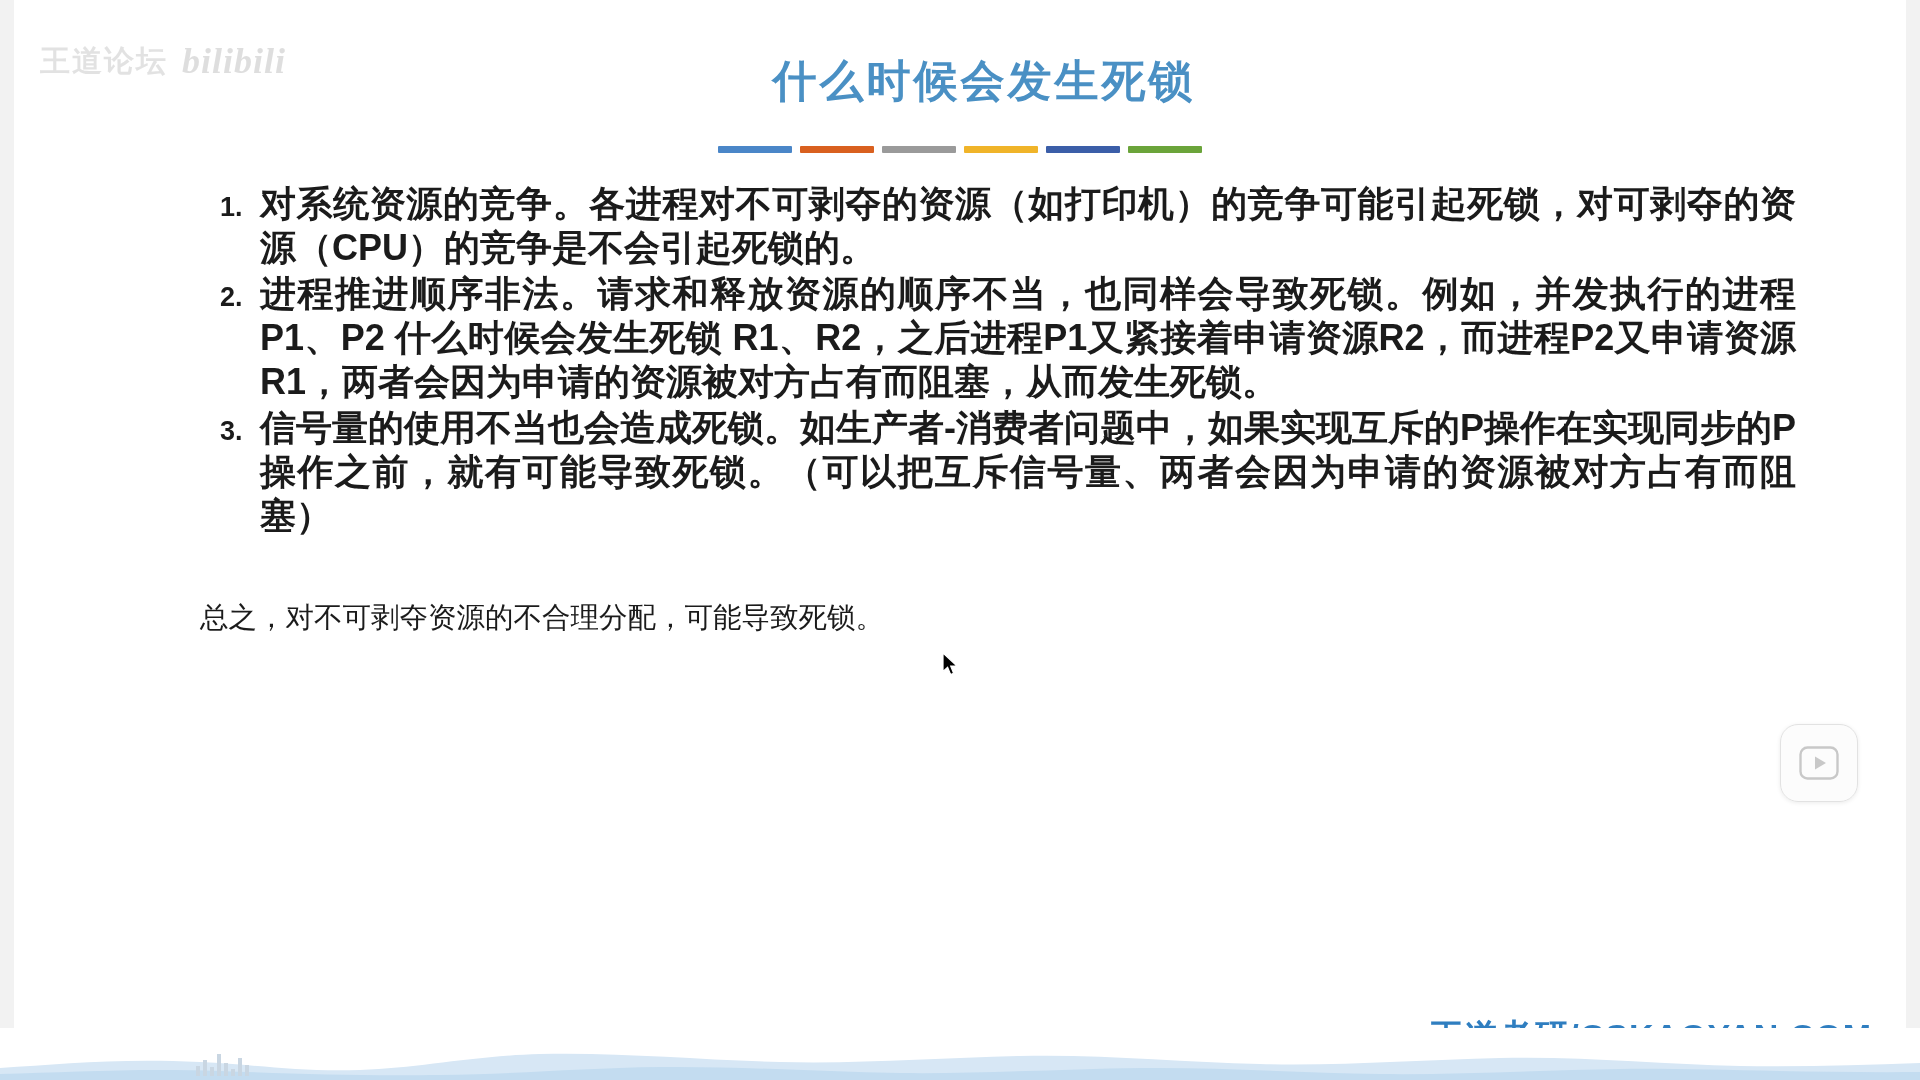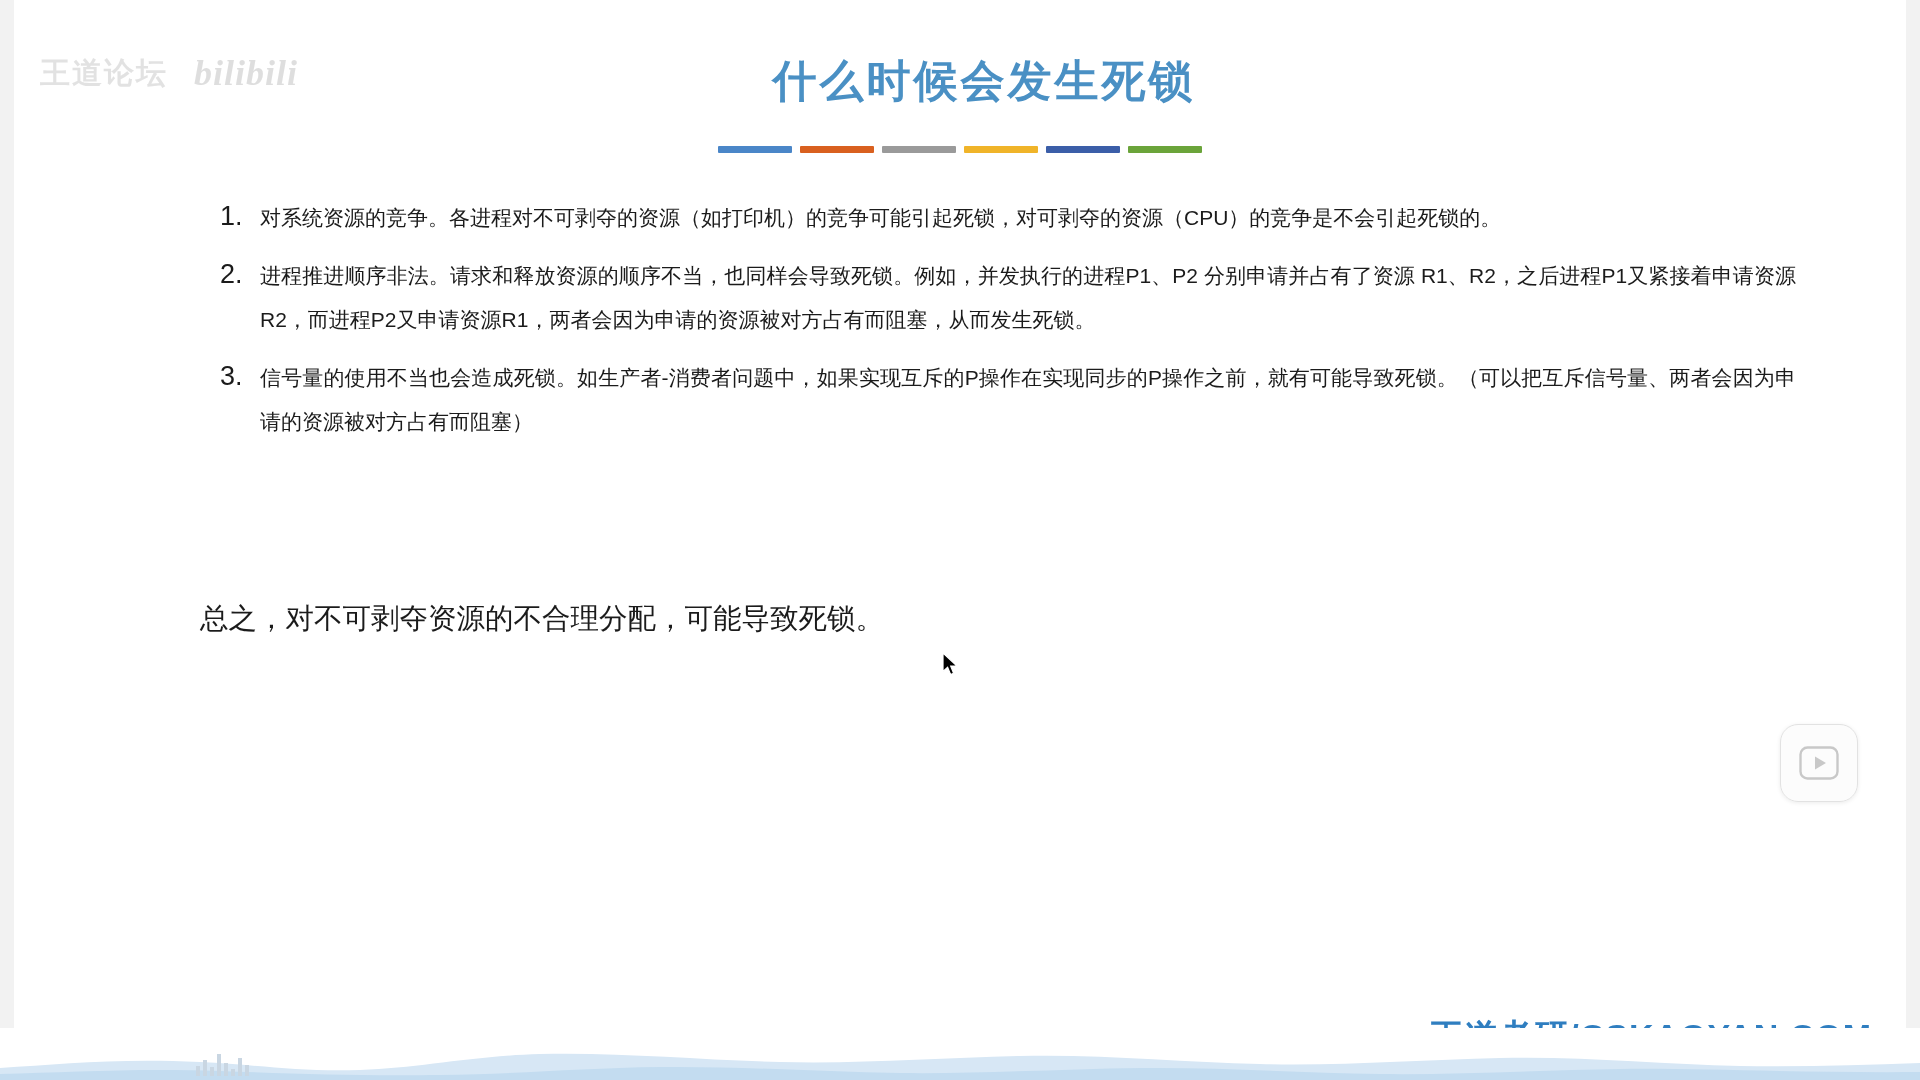--- a/index.html
+++ b/index.html
@@ -36,24 +36,23 @@
   .gutter.left  { left: 0; }
   .gutter.right { right: 0; }
 
   
   #watermark {
     position: absolute;
     left: 40px;
     top: 40px;
     display: flex;
     align-items: center;
-    gap: 26px;
+    gap: 14px;
     opacity: 0.28;
     pointer-events: none;
-    margin-top: 12px;
   }
   #watermark .wm-cn {
     font-size: 30px;
     font-weight: 700;
     color: #9a9a9a;
     letter-spacing: 2px;
     font-family: "Liberation Sans", sans-serif;
   }
   #watermark .wm-bili {
     font-size: 36px;
@@ -101,40 +100,41 @@
     top: 182px;
     width: 1600px;
     color: #1b1b1b;
   }
   ol.points {
     margin: 0;
     padding: 0 0 0 54px;
     list-style: decimal;
   }
   ol.points > li {
-    font-size: 21px;
+    font-size: 36px;
     line-height: 44px;
-    margin: 12px 0 2px 0;
+    margin: 0 0 2px 0;
     padding-left: 10px;
     font-family: "Liberation Sans", sans-serif;
     text-align: justify;
+    font-weight: bold;
   }
   ol.points > li::marker {
     font-size: 27px;
     color: #1b1b1b;
   }
 
   #summary {
     position: absolute;
     left: 200px;
     top: 596px;
     font-size: 28.5px;
     line-height: 44px;
     color: #1b1b1b;
-    font-family: Liberation Sans, sans-serif;
+    font-family: Liberation Serif, serif;
   }
 
   
   #brand {
     position: absolute;
     right: 48px;
     bottom: 20px;
     font-size: 34px;
     font-weight: 700;
     color: #2f7ec0;
@@ -223,21 +223,21 @@
     <span class="seg" style="background:#d9601f"></span>
     <span class="seg" style="background:#9a9a9a"></span>
     <span class="seg" style="background:#f0b429"></span>
     <span class="seg" style="background:#3b5ea8"></span>
     <span class="seg" style="background:#6ba43a"></span>
   </div>
 
   <div id="content">
     <ol class="points">
       <li>对系统资源的竞争。各进程对不可剥夺的资源（如打印机）的竞争可能引起死锁，对可剥夺的资源（CPU）的竞争是不会引起死锁的。</li>
-      <li>进程推进顺序非法。请求和释放资源的顺序不当，也同样会导致死锁。例如，并发执行的进程P1、P2 分别申请并占有了资源 R1、R2，之后进程P1又紧接着申请资源R2，而进程P2又申请资源R1，两者会因为申请的资源被对方占有而阻塞，从而发生死锁。</li>
+      <li>进程推进顺序非法。请求和释放资源的顺序不当，也同样会导致死锁。例如，并发执行的进程P1、P2 什么时候会发生死锁 R1、R2，之后进程P1又紧接着申请资源R2，而进程P2又申请资源R1，两者会因为申请的资源被对方占有而阻塞，从而发生死锁。</li>
       <li>信号量的使用不当也会造成死锁。如生产者-消费者问题中，如果实现互斥的P操作在实现同步的P操作之前，就有可能导致死锁。（可以把互斥信号量、两者会因为申请的资源被对方占有而阻塞）</li>
     </ol>
   </div>
 
   <div id="summary">总之，对不可剥夺资源的不合理分配，可能导致死锁。</div>
 
   <div id="brand">王道考研/CSKAOYAN.COM</div>
 
   <div id="float-btn">
     <svg width="40" height="34" viewBox="0 0 40 34" fill="none" xmlns="http://www.w3.org/2000/svg">

